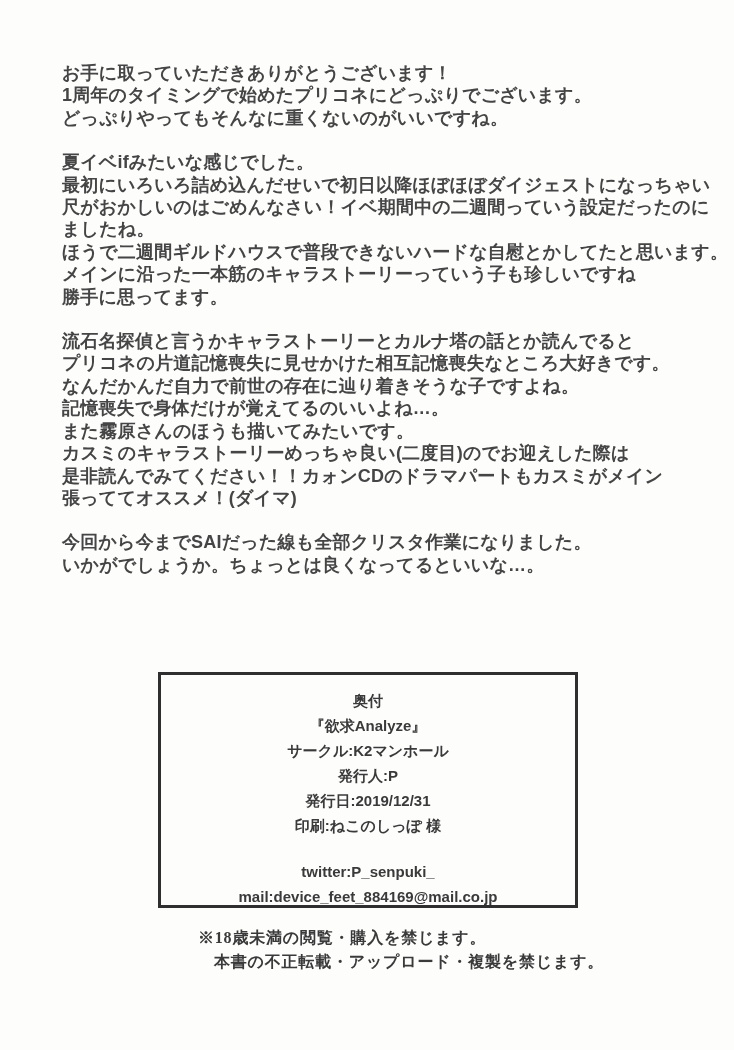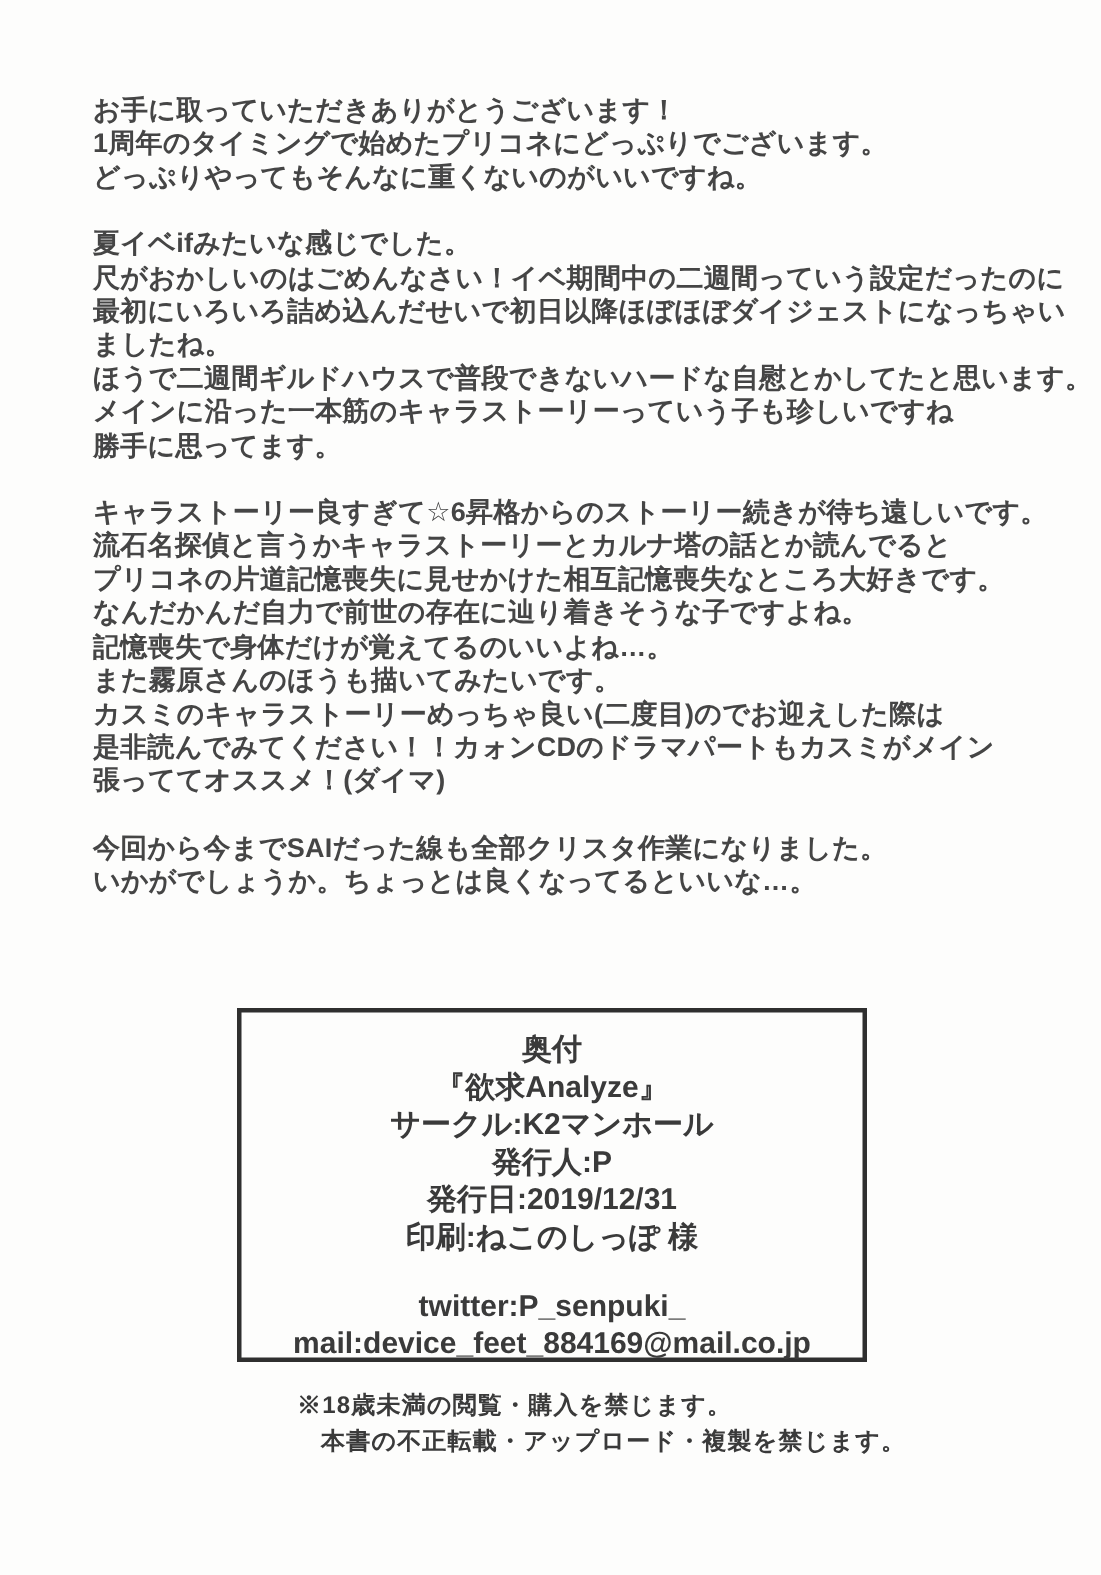--- a/index.html
+++ b/index.html
@@ -31,33 +31,33 @@
   .colophon-box {
     position: absolute;
     left: 158px;
     top: 672px;
     width: 420px;
     height: 236px;
     box-sizing: border-box;
     border: 3px solid #2f2f2f;
     background: #fdfdfc;
     text-align: center;
-    font-size: 20px;
+    font-size: 15px;
     line-height: 25px;
     padding-top: 13px;
     color: #3a3a3a;
     font-weight: bold;
   }
   .c-line { white-space: pre; }
   .c-gap { height: 21px; }
   .footer {
     position: absolute;
     left: 198px;
     top: 926px;
-    font-family: Liberation Sans, sans-serif;
+    font-family: Liberation Serif, serif;
     font-size: 16px;
     line-height: 23.5px;
     letter-spacing: 0.8px;
     color: #3a3a3a;
     font-weight: bold;
   }
   .f-line2 { padding-left: 16px; }
 </style>
 </head>
 <body>
@@ -66,30 +66,29 @@
 
   <div class="body-text">
     <div class="para">
       <div class="line">お手に取っていただきありがとうございます！</div>
       <div class="line">1周年のタイミングで始めたプリコネにどっぷりでございます。</div>
       <div class="line">どっぷりやってもそんなに重くないのがいいですね。</div>
     </div>
 
     <div class="para">
       <div class="line">夏イベifみたいな感じでした。</div>
+      <div class="line">最初にいろいろ詰め込んだせいで初日以降ほぼほぼダイジェストになっちゃい</div>
       <div class="line">尺がおかしいのはごめんなさい！イベ期間中の二週間っていう設定だったのに</div>
-      <div class="line">最初にいろいろ詰め込んだせいで初日以降ほぼほぼダイジェストになっちゃい</div>
       <div class="line">ましたね。</div>
       <div class="line">ほうで二週間ギルドハウスで普段できないハードな自慰とかしてたと思います。</div>
       <div class="line">メインに沿った一本筋のキャラストーリーっていう子も珍しいですね</div>
       <div class="line">勝手に思ってます。</div>
     </div>
 
     <div class="para">
-      <div class="line">キャラストーリー良すぎて☆6昇格からのストーリー続きが待ち遠しいです。</div>
       <div class="line">流石名探偵と言うかキャラストーリーとカルナ塔の話とか読んでると</div>
       <div class="line">プリコネの片道記憶喪失に見せかけた相互記憶喪失なところ大好きです。</div>
       <div class="line">なんだかんだ自力で前世の存在に辿り着きそうな子ですよね。</div>
       <div class="line">記憶喪失で身体だけが覚えてるのいいよね…。</div>
       <div class="line">また霧原さんのほうも描いてみたいです。</div>
       <div class="line">カスミのキャラストーリーめっちゃ良い(二度目)のでお迎えした際は</div>
       <div class="line">是非読んでみてください！！カォンCDのドラマパートもカスミがメイン</div>
       <div class="line">張っててオススメ！(ダイマ)</div>
     </div>
 

